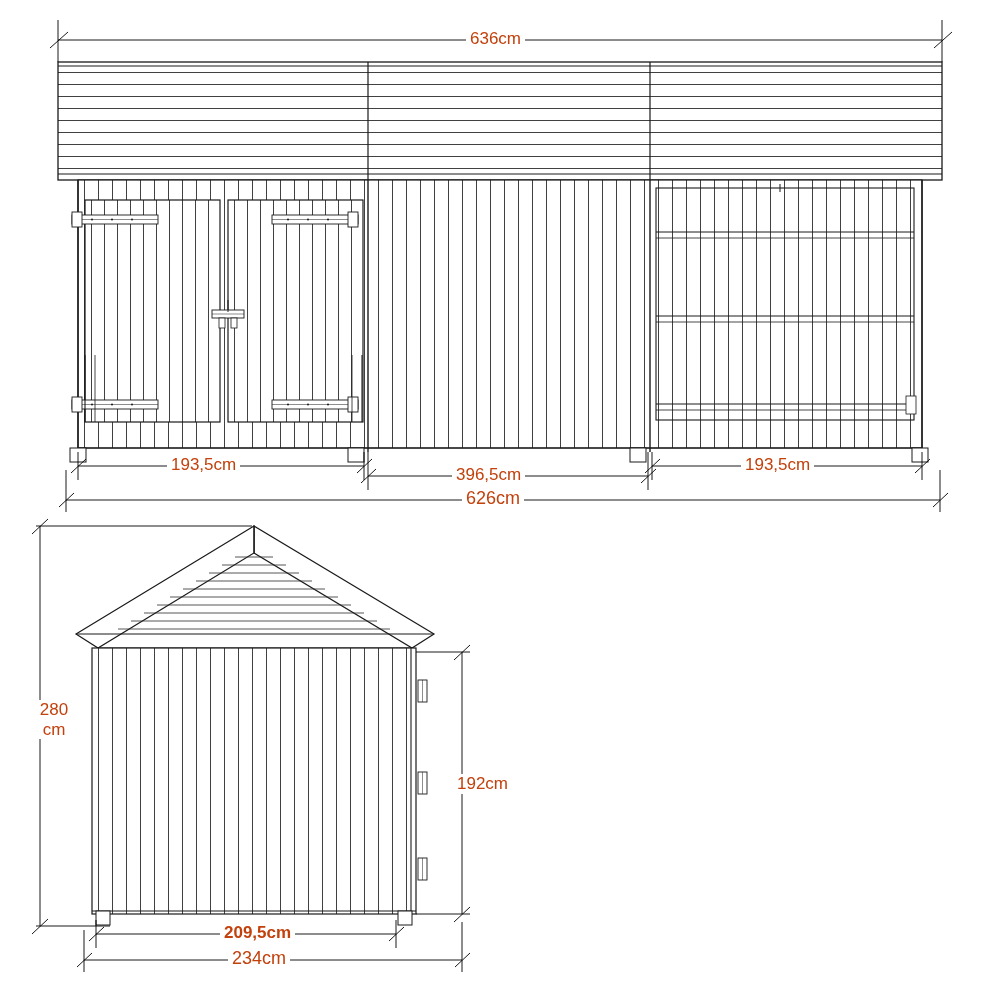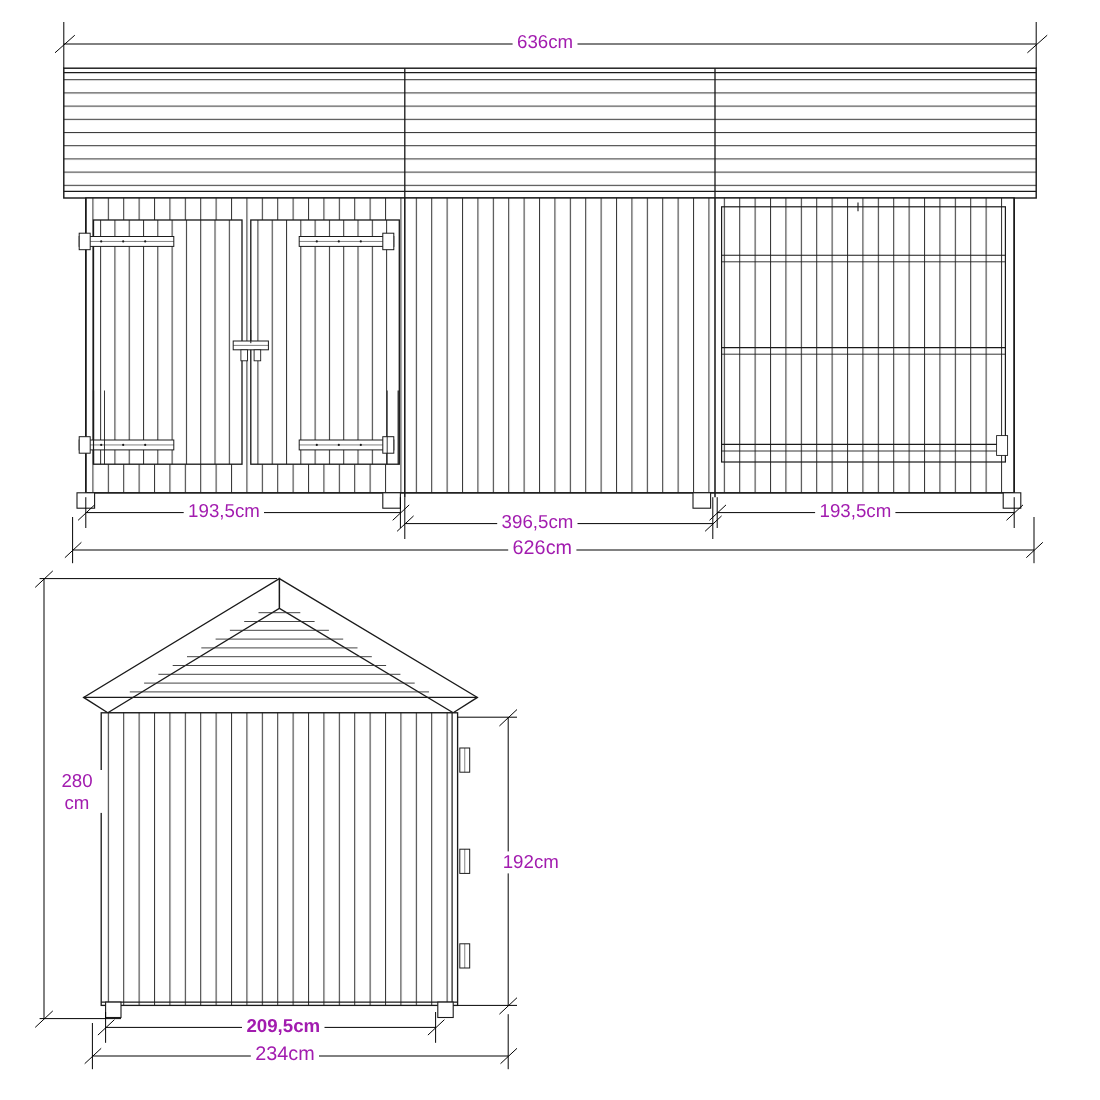--- a/index.html
+++ b/index.html
@@ -18,21 +18,21 @@
   #sheet {
     position: absolute;
     left: 0; top: 0;
     width: 1000px;
     height: 1000px;
   }
   .dimlabel {
     position: absolute;
     font-family: "Liberation Sans", sans-serif;
     font-size: 17px;
-    color: #a21caf;
+    color: #c2410c;
     white-space: nowrap;
     background: #ffffff;
     padding: 0 4px;
     line-height: 1.15;
   }
   .dimlabel.bold {
     font-weight: normal;
     font-size: 18px;
   }
   .dimlabel.center {
@@ -258,21 +258,21 @@
 <div class="dimlabel" style="left:466px; top:29px;">636cm</div>
 
 <div class="dimlabel" style="left:167px; top:455px;">193,5cm</div>
 
 <div class="dimlabel" style="left:432px; top:465px;margin-left:20px;">396,5cm</div>
 
 <div class="dimlabel" style="left:741px; top:455px;">193,5cm</div>
 
 <div class="dimlabel bold" style="left:462px; top:488px;">626cm</div>
 
-<div class="dimlabel center" style="left:44px; top:700px; width:52px; padding:0;">
+<div class="dimlabel center" style="left:28px; top:700px; width:52px; padding:0;">
   <div>280</div>
   <div>cm</div>
 </div>
 
 <div class="dimlabel" style="left:440px; top:774px;margin-left:13px;">192cm</div>
 
 <div class="dimlabel" style="left:220px; top:923px;font-weight:bold;">209,5cm</div>
 
 <div class="dimlabel bold" style="left:228px; top:948px;">234cm</div>
 

